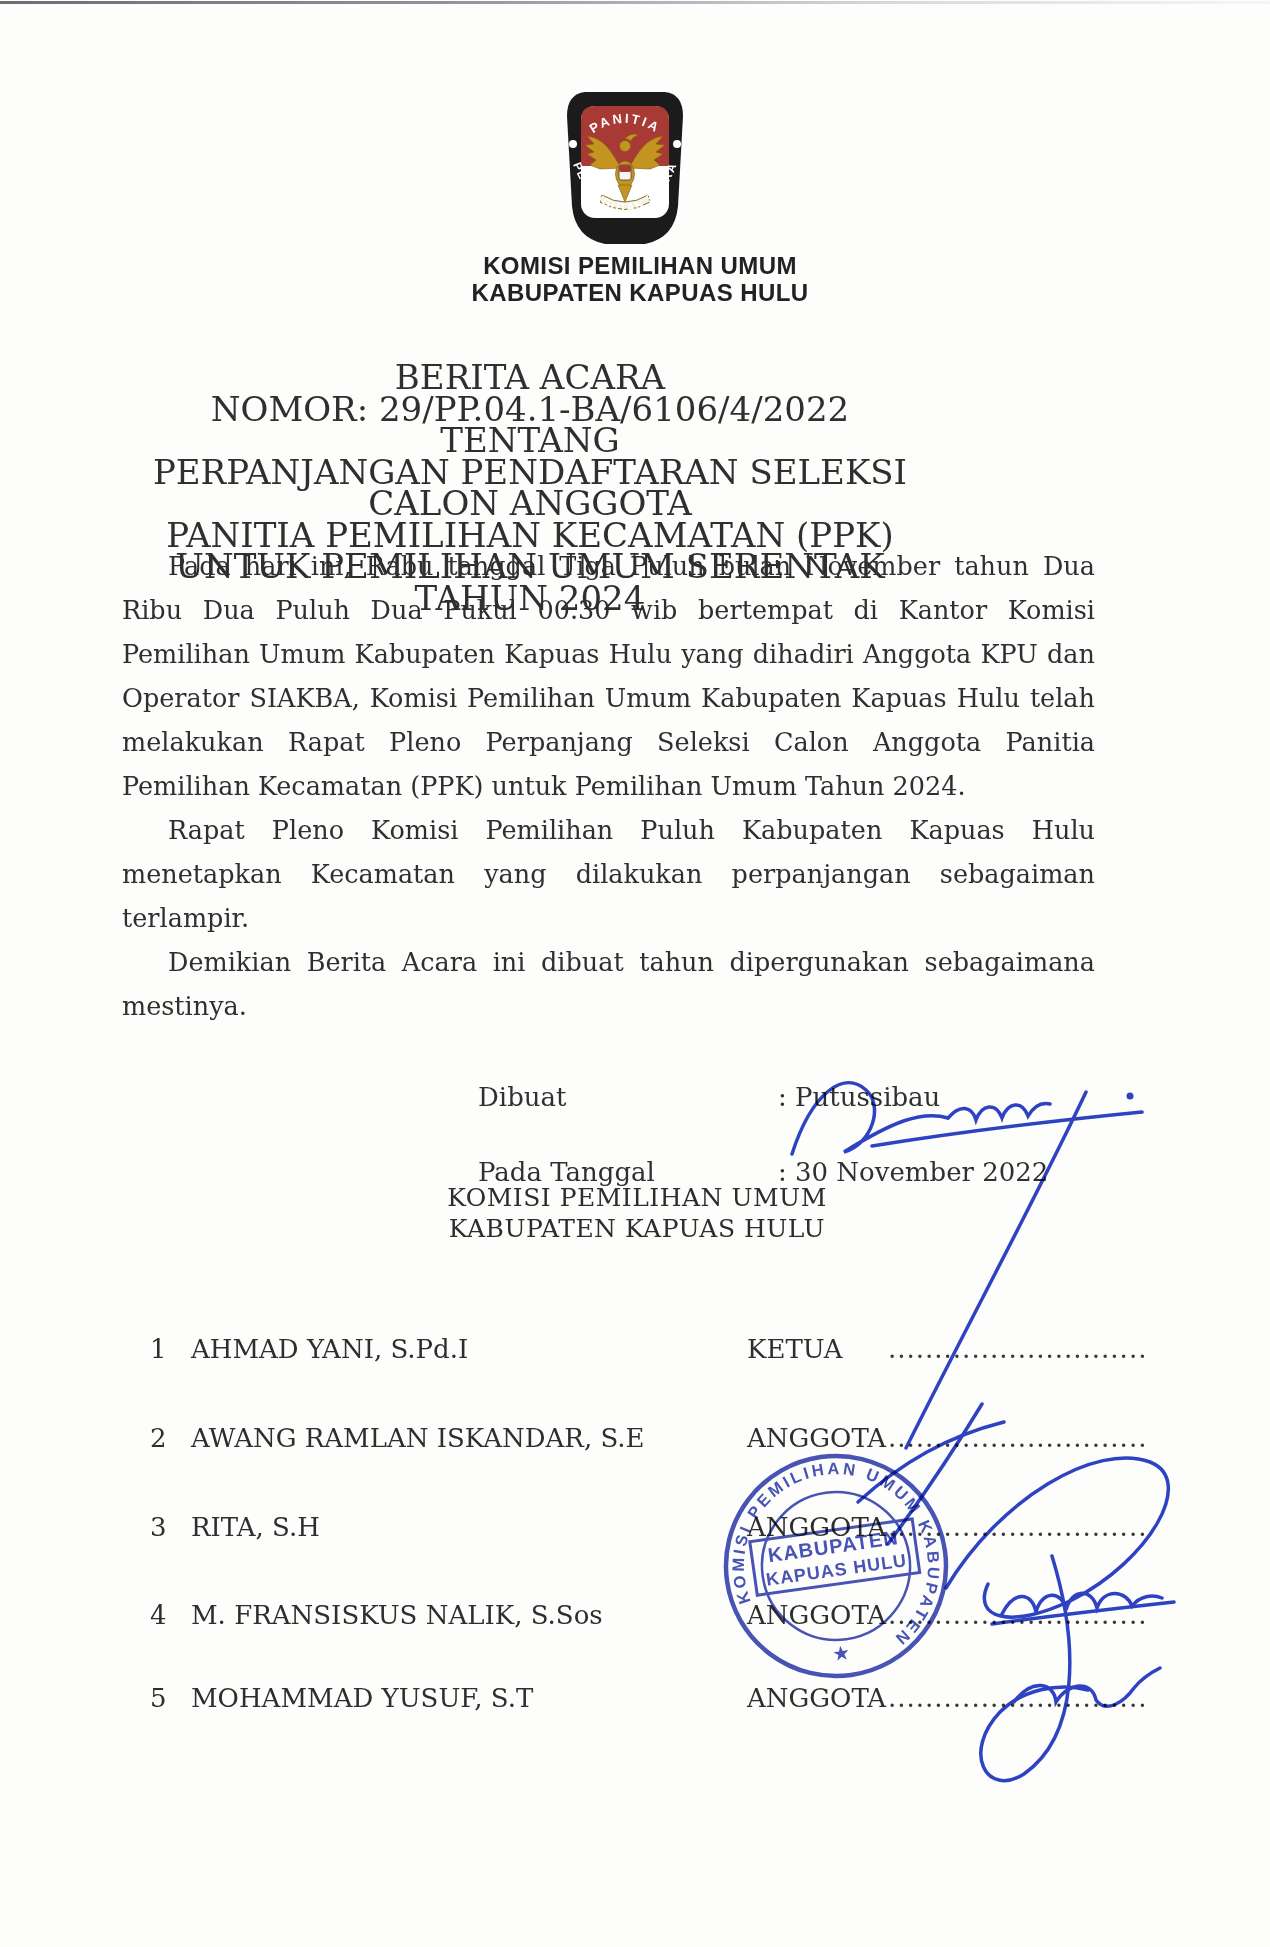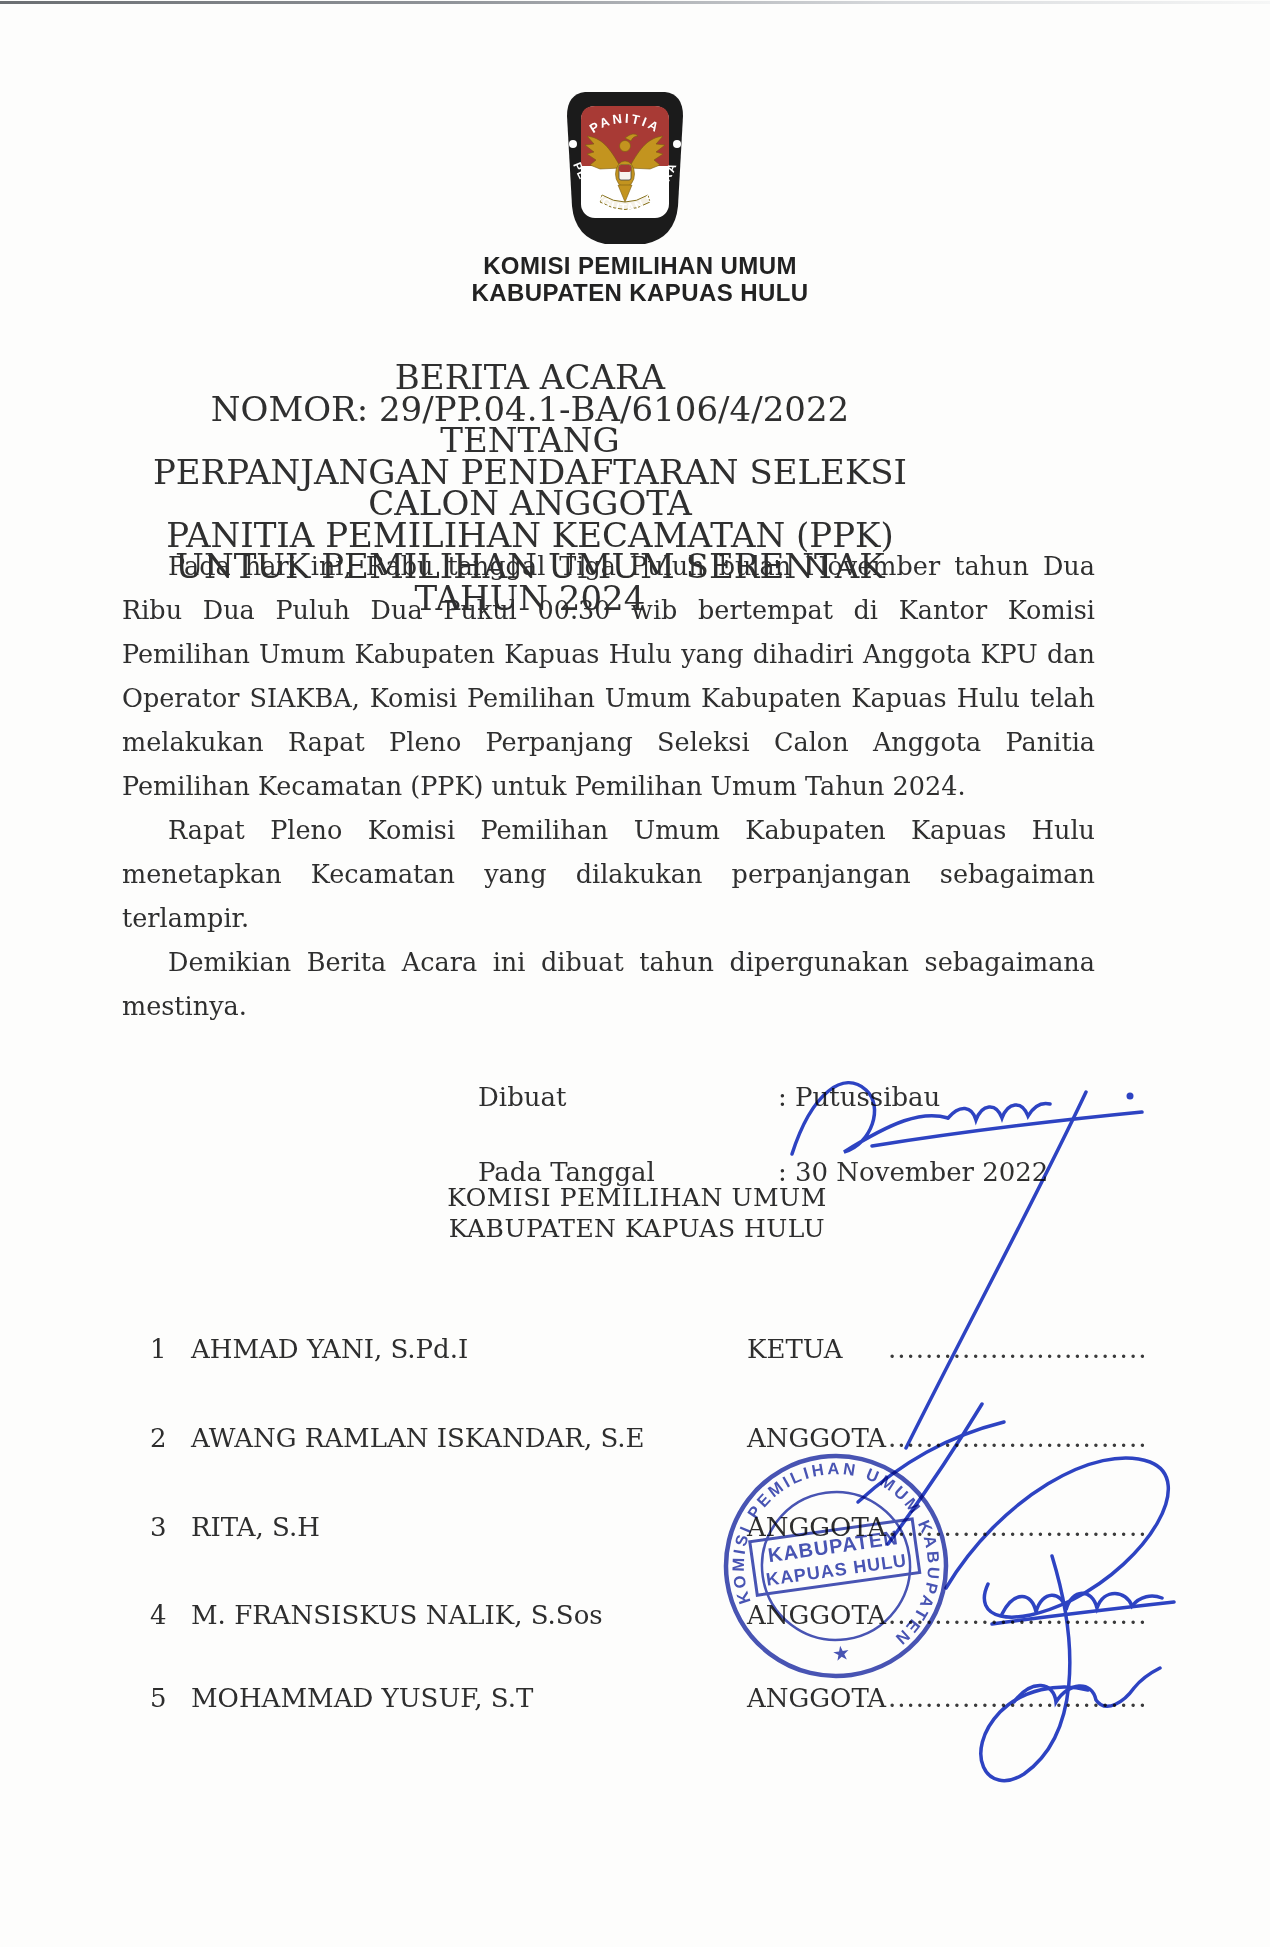--- a/index.html
+++ b/index.html
@@ -93,21 +93,21 @@
     <div>BERITA ACARA</div>
     <div>NOMOR: 29/PP.04.1-BA/6106/4/2022</div>
     <div>TENTANG</div>
     <div>PERPANJANGAN PENDAFTARAN SELEKSI CALON ANGGOTA</div>
     <div>PANITIA PEMILIHAN KECAMATAN (PPK)</div>
     <div>UNTUK PEMILIHAN UMUM SERENTAK TAHUN 2024</div>
   </div>
 
   <div class="bodytext">
     <p>Pada hari ini, Rabu tanggal Tiga Puluh bulan November tahun Dua Ribu Dua Puluh Dua Pukul 00.30 wib bertempat di Kantor Komisi Pemilihan Umum Kabupaten Kapuas Hulu yang dihadiri Anggota KPU dan Operator SIAKBA, Komisi Pemilihan Umum Kabupaten Kapuas Hulu telah melakukan Rapat Pleno Perpanjang Seleksi Calon Anggota Panitia Pemilihan Kecamatan (PPK) untuk Pemilihan Umum Tahun 2024.</p>
-    <p>Rapat Pleno Komisi Pemilihan Umum Kabupaten Kapuas Hulu menetapkan Kecamatan yang dilakukan perpanjangan sebagaiman terlampir.</p>
+    <p>Rapat Pleno Komisi Pemilihan Puluh Kabupaten Kapuas Hulu menetapkan Kecamatan yang dilakukan perpanjangan sebagaiman terlampir.</p>
     <p>Demikian Berita Acara ini dibuat tahun dipergunakan sebagaimana mestinya.</p>
   </div>
 
   <div class="issuance">
     <div class="row">
       <span class="lab">Dibuat</span>
       <span>: Putussibau</span>
     </div>
     <div class="row">
       <span class="lab">Pada Tanggal</span>

